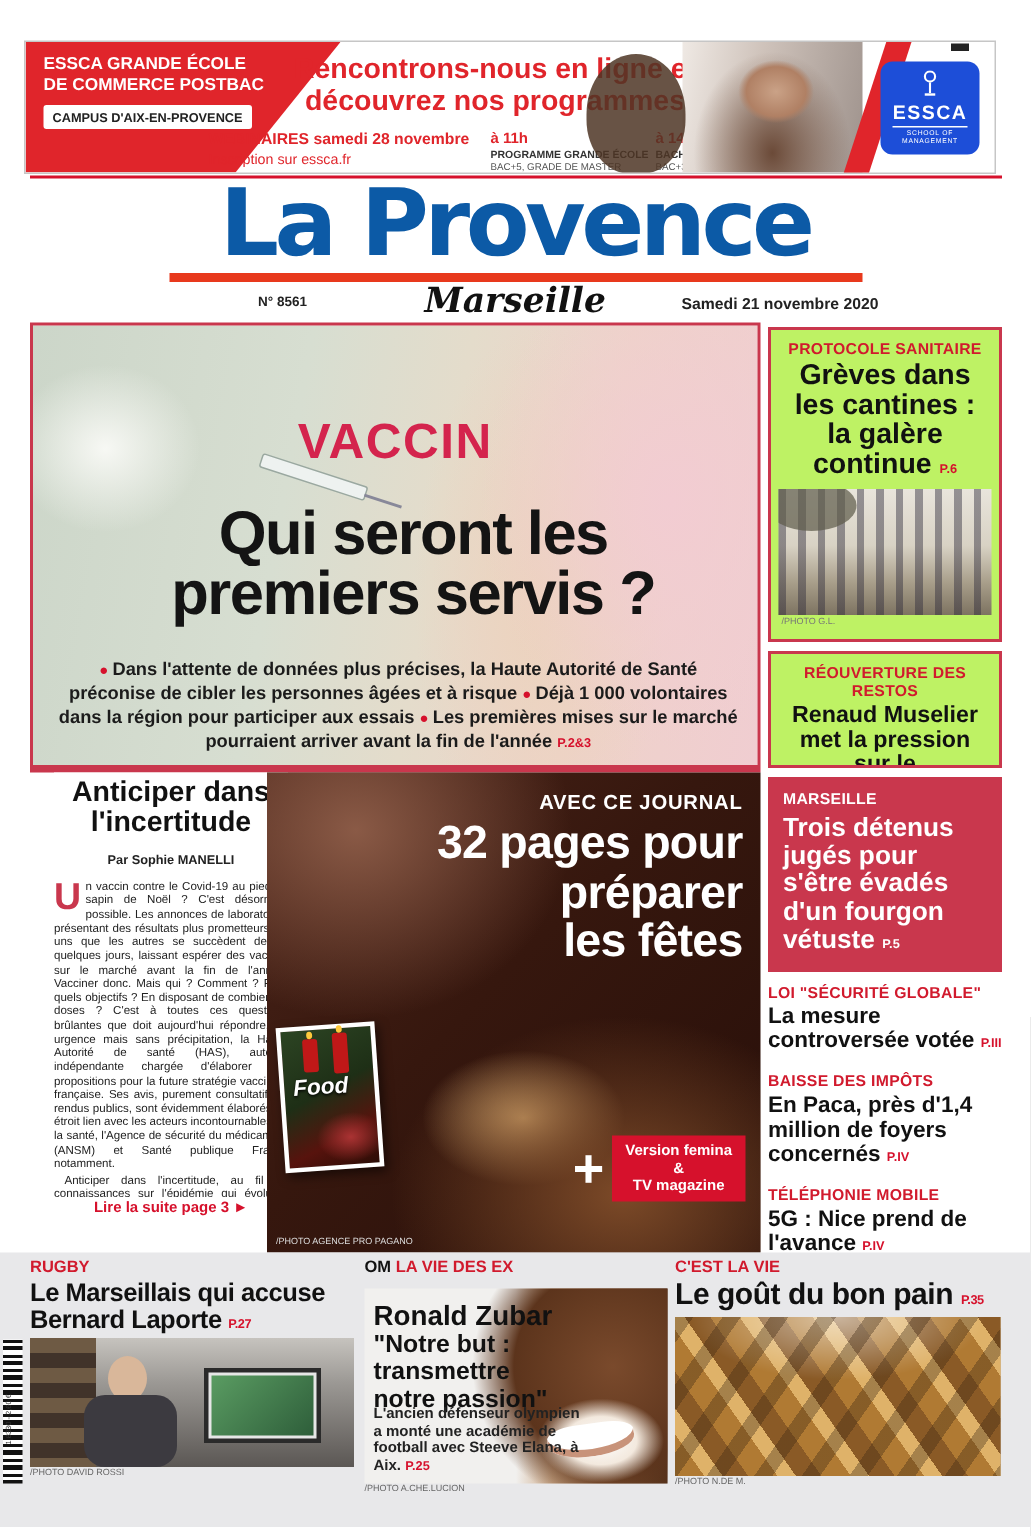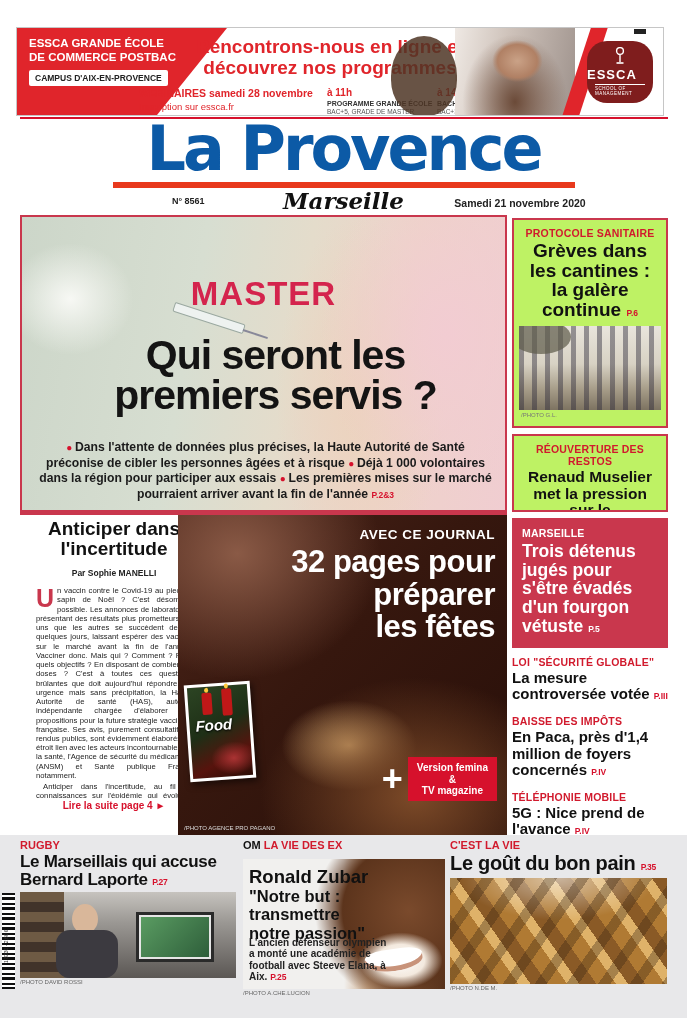--- a/index.html
+++ b/index.html
@@ -25,21 +25,21 @@
   .ad-slot .time { color:#e0252b; font-weight:800; font-size:10px; }
   .ad-slot .name { color:#333; font-weight:800; font-size:7px; margin-top:2px; }
   .ad-slot .sub  { color:#555; font-size:6.5px; margin-top:1px; }
   .slot1 { left:310px; } .slot2 { left:420px; }
   .ad-photo { position:absolute; right:88px; top:0; width:120px; height:100%;
     background: radial-gradient(36px 30px at 52% 38%, #caa287 0%, #b08064 55%, rgba(0,0,0,0) 70%),
                 radial-gradient(70px 90px at 50% 85%, #6b4a38 0%, rgba(0,0,0,0) 75%),
                 linear-gradient(100deg, #efe9e4 0%, #cfc3bb 40%, #9f938d 100%); }
   .ad-hair { position:absolute; right:118px; top:8px; width:66px; height:80px; border-radius:50% 50% 45% 45%; background:#4e3525; opacity:.85; }
   .ad-diag { position:absolute; right:72px; top:-10px; width:16px; height:120px; background:#e0252b; transform:rotate(18deg); }
-  .ad-logo { position:absolute; right:10px; top:13px; width:66px; height:62px; background:#7f1d1d; border-radius:20px; color:#fff; text-align:left; }
+  .ad-logo { position:absolute; right:10px; top:13px; width:66px; height:62px; background:#1d4ed8; border-radius:8px; color:#fff; text-align:center; }
   .ad-logo .nm { font-weight:800; font-size:13px; letter-spacing:1px; margin-top:26px; }
   .ad-logo .sb { font-size:4.5px; letter-spacing:.5px; border-top:1px solid #fff; margin:2px 8px 0; padding-top:1px; }
   .ad-logo svg { position:absolute; left:50%; top:6px; transform:translateX(-50%); }
   .print-mark { left:634px; top:29px; width:12px; height:5px; background:#222; }
   .ad-rule { left:20px; top:117px; width:648px; height:2px; background:#d6112c; }
 
   
   .mast-title { left:0; top:116px; width:100%; text-align:center; color:#0c5aa6;
     font-family:"DejaVu Sans", sans-serif; font-weight:800; font-size:62px; letter-spacing:-3px; line-height:1.05; }
   .mast-bar { left:113px; top:182px; width:462px; height:6px; background:#e8391d; }
@@ -204,21 +204,21 @@
   <div class="abs ad-rule"></div>
 
   <div class="abs mast-title">La Provence</div>
   <div class="abs mast-bar"></div>
   <div class="abs mast-issue">N° 8561</div>
   <div class="abs mast-edition">Marseille</div>
   <div class="abs mast-date">Samedi 21 novembre 2020</div>
 
   <div class="abs lead">
     <div class="syringe"></div>
-    <div class="abs lead-kicker">MASTER</div>
+    <div class="abs lead-kicker">VACCIN</div>
     <div class="abs lead-hl">
       <div>Qui seront les</div>
       <div>premiers servis ?</div>
     </div>
     <div class="abs lead-stand">
       <span class="seg">Dans l'attente de données plus précises, la Haute Autorité de Santé préconise de cibler les personnes âgées et à risque</span>
       <span class="seg">Déjà 1 000 volontaires dans la région pour participer aux essais</span>
       <span class="seg">Les premières mises sur le marché pourraient arriver avant la fin de l'année</span>
       <span class="pref">P.2&amp;3</span>
     </div>
@@ -256,21 +256,21 @@
     </div>
   </div>
 
   <div class="abs op">
     <div class="op-hl">Anticiper dans l'incertitude</div>
     <div class="op-by">Par Sophie MANELLI</div>
     <div class="op-body">
       <span class="dropcap">U</span><span>n vaccin contre le Covid-19 au pied du sapin de Noël ? C'est désormais possible. Les annonces de laboratoires présentant des résultats plus prometteurs les uns que les autres se succèdent depuis quelques jours, laissant espérer des vaccins sur le marché avant la fin de l'année. Vacciner donc. Mais qui ? Comment ? Pour quels objectifs ? En disposant de combien de doses ? C'est à toutes ces questions brûlantes que doit aujourd'hui répondre, en urgence mais sans précipitation, la Haute Autorité de santé (HAS), autorité indépendante chargée d'élaborer des propositions pour la future stratégie vaccinale française. Ses avis, purement consultatifs et rendus publics, sont évidemment élaborés en étroit lien avec les acteurs incontournables de la santé, l'Agence de sécurité du médicament (ANSM) et Santé publique France notamment.</span>
       <div class="op-p2">Anticiper dans l'incertitude, au fil de connaissances sur l'épidémie qui évoluent chaque jour, à partir d'essais cliniques toujours en cours, dans un contexte de crise sanitaire sans précédent, alors que les attentes autour de la vaccination sont aussi fortes que les défiances. Voilà ce qui s'appelle un challenge…</div>
     </div>
-    <div class="op-link">Lire la suite page 4 ►</div>
+    <div class="op-link">Lire la suite page 3 ►</div>
   </div>
 
   <div class="abs feat">
     <div class="feat-kick">AVEC CE JOURNAL</div>
     <div class="feat-hl">
       <div>32 pages pour</div>
       <div>préparer</div>
       <div>les fêtes</div>
     </div>
     <div class="mag">

